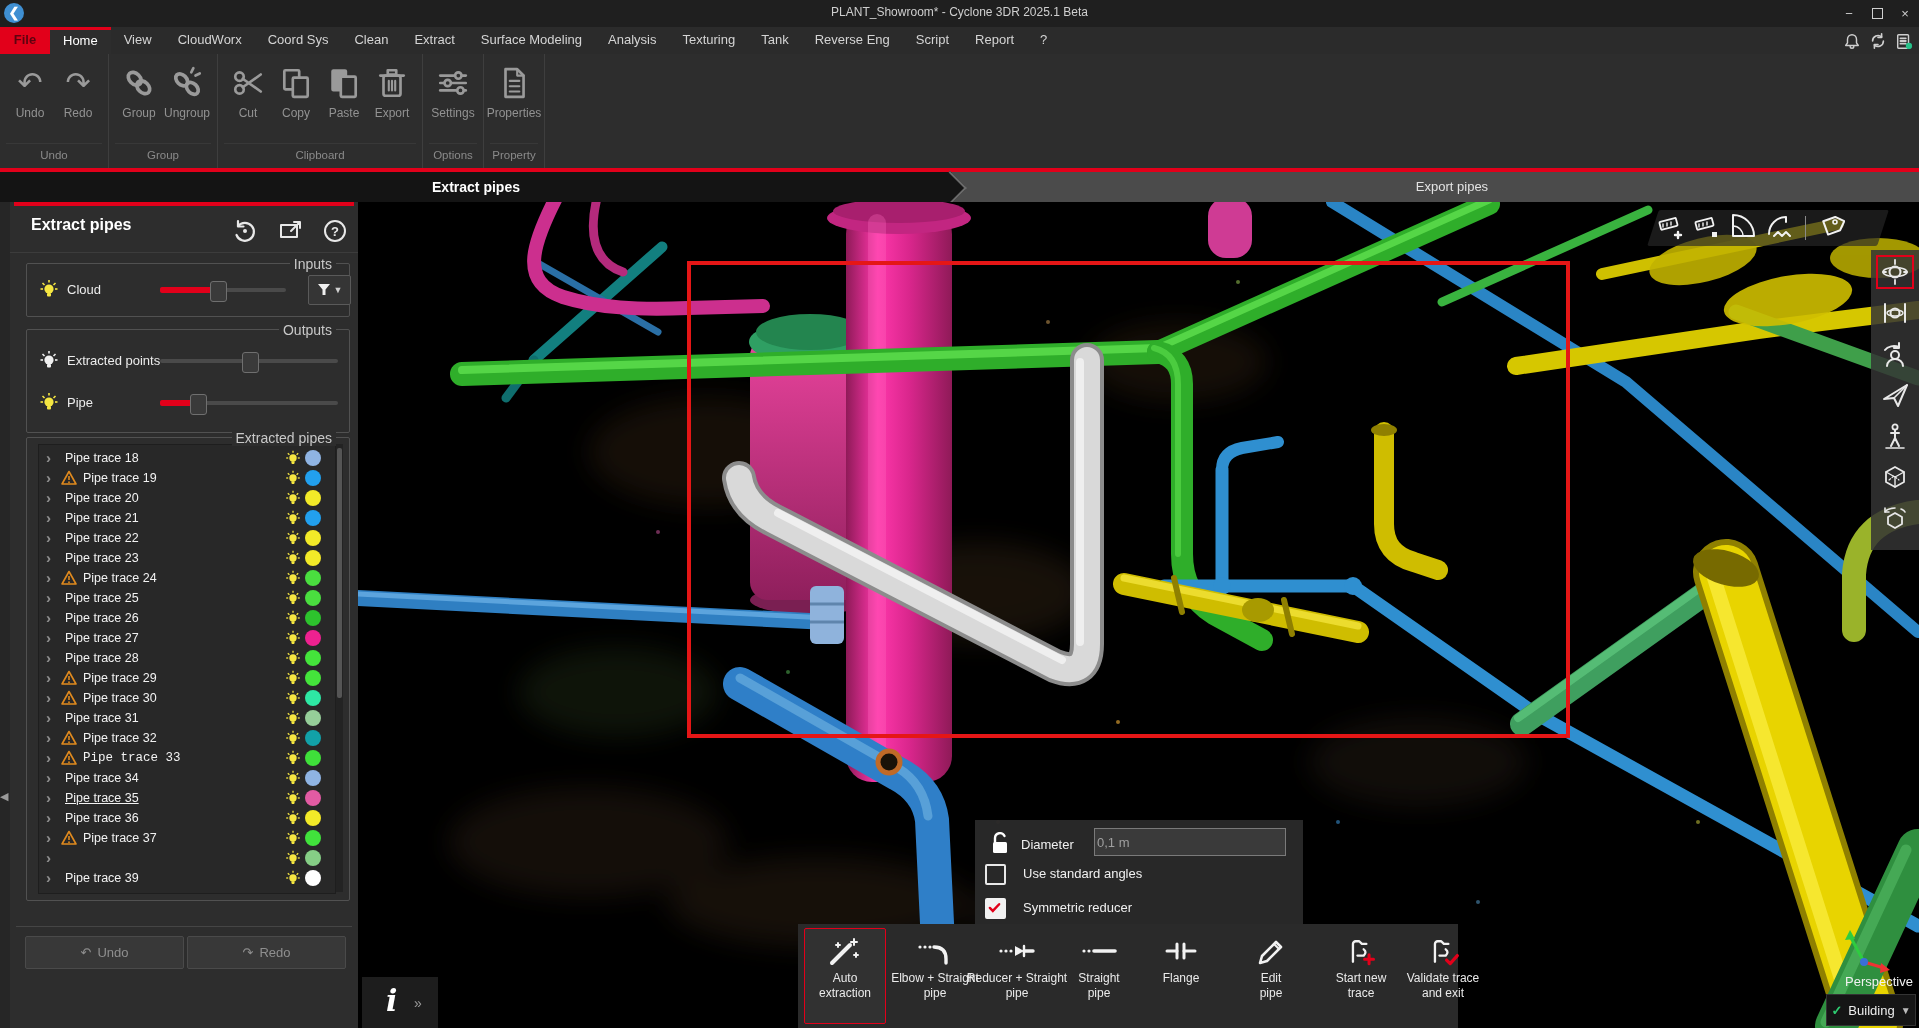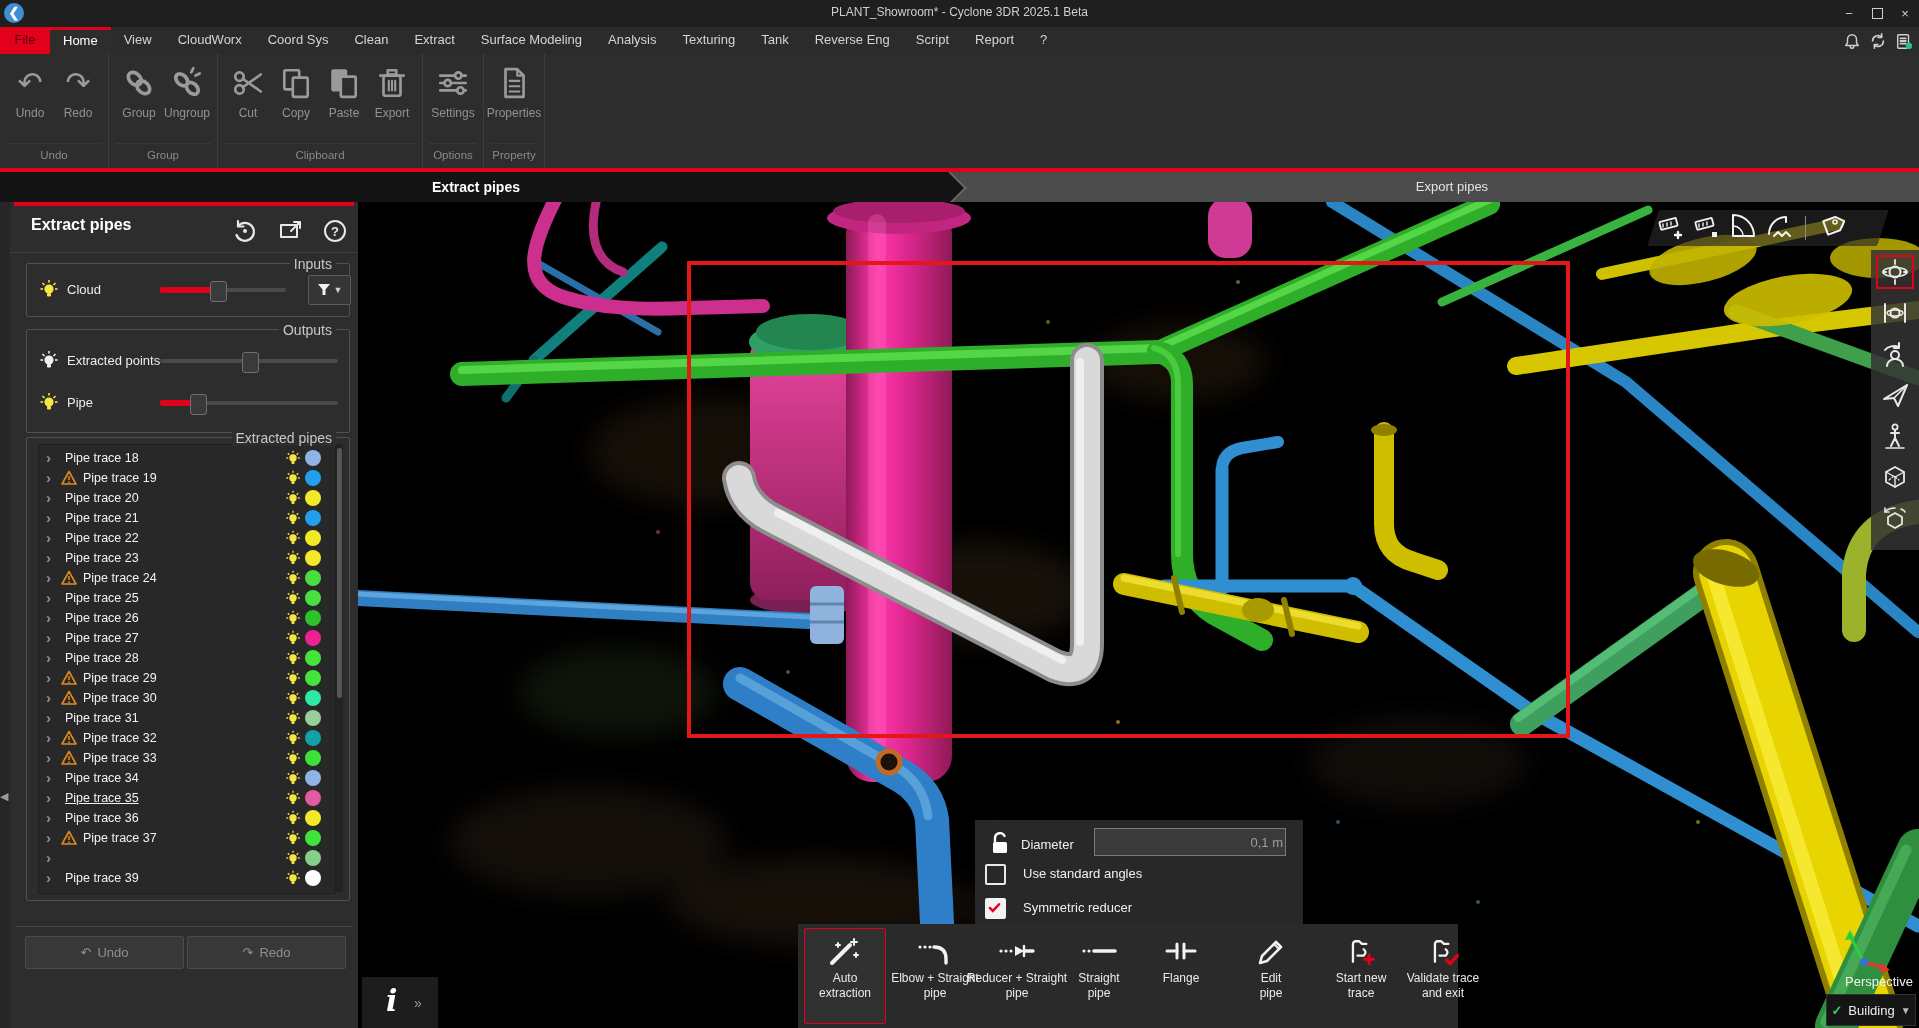--- a/index.html
+++ b/index.html
@@ -12,21 +12,21 @@
   .app-logo span{color:#fff;font-size:13px;font-weight:bold;transform:translatey(-1px);}
   .win-title{position:absolute;left:0;top:0;width:100%;height:27px;line-height:25px;
              text-align:center;font-size:12px;color:#cfcfcf;}
   .win-btns{position:absolute;right:0;top:0;height:27px;display:flex;}
   .win-btn{width:28px;height:27px;display:flex;align-items:center;justify-content:center;
            color:#cfcfcf;font-size:13px;}
   .win-btn .boxglyph{width:9px;height:9px;border:1px solid #cfcfcf;display:block;}
   
   .menubar{position:absolute;left:0;top:27px;width:1919px;height:27px;background:#2b2b2b;display:flex;}
   .menu-item{height:27px;line-height:26px;padding:0 13px;font-size:13px;color:#d4d4d4;box-sizing:border-box;}
-  .menu-item.file{background:#e2001a;color:#5d0310;min-width:50px;text-align:center;font-weight:normal;}
+  .menu-item.file{background:#e2001a;color:#5d0310;min-width:50px;text-align:center;font-weight:bold;}
   .menu-item.active{background:#2d2d2d;border-top:3px solid #e2001a;line-height:21px;color:#fff;}
   .menu-icons{position:absolute;right:6px;top:27px;height:27px;display:flex;align-items:center;gap:8px;}
   .menu-icons .mi{width:18px;height:18px;color:#cfcfcf;}
   
   .ribbon{position:absolute;left:0;top:54px;width:1919px;height:114px;background:#2d2d2d;display:flex;}
   .rib-group{display:flex;flex-direction:column;border-right:1px solid #3e3e3e;padding:4px 6px 0 6px;}
   .rib-buttons{display:flex;flex:1;}
   .rib-btn{width:48px;display:flex;flex-direction:column;align-items:center;justify-content:flex-start;padding-top:8px;}
   .rib-btn .ric{width:34px;height:34px;color:#9a9a9a;display:flex;align-items:center;justify-content:center;}
   .rib-btn .ric .glyph{font-size:30px;line-height:30px;color:#9a9a9a;}
@@ -100,21 +100,21 @@
   
   .info-bar{position:absolute;left:4px;top:775px;width:76px;height:51px;background:#1d1d1d;}
   .info-bar .ii{position:absolute;left:24px;top:6px;font-family:"DejaVu Serif",serif;font-style:italic;
                 font-weight:bold;font-size:30px;color:#fff;}
   .info-bar .more{position:absolute;left:52px;top:18px;color:#9a9a9a;font-size:14px;}
   
   .dia-panel{position:absolute;left:617px;top:618px;width:328px;height:110px;background:rgba(42,42,42,.96);}
   .dia-lock{position:absolute;left:14px;top:10px;width:22px;height:26px;color:#fff;}
   .dia-label{position:absolute;left:46px;top:17px;font-size:13px;color:#f0f0f0;}
   .dia-input{position:absolute;left:119px;top:8px;width:186px;height:24px;background:#3a3a3a;border:1px solid #7a7a7a;
-             color:#9f9f9f;font-size:13px;text-align:right;font-family:"Liberation Sans",sans-serif;}
+             color:#9f9f9f;font-size:13px;text-align:left;font-family:"Liberation Sans",sans-serif;}
   .chk-row{position:absolute;left:10px;height:20px;}
   .chk-box{position:absolute;left:0;top:0;width:17px;height:17px;border:2px solid #e8e8e8;background:transparent;border-radius:2px;}
   .chk-box.checked{background:#f2f2f2;border-color:#f2f2f2;}
   .chk-box.checked svg{position:absolute;left:1px;top:1px;width:13px;height:13px;color:#e2001a;}
   .chk-label{position:absolute;left:38px;top:2px;font-size:13px;color:#f0f0f0;white-space:nowrap;}
   
   .pipe-toolbar{position:absolute;left:440px;top:722px;width:660px;height:104px;background:#2a2a2a;
                 display:flex;align-items:stretch;padding:4px 6px;box-sizing:border-box;}
   .pt-btn{display:flex;flex-direction:column;align-items:center;justify-content:flex-start;
           padding:6px 8px 0 8px;min-width:64px;border:1px solid transparent;border-radius:2px;}
@@ -672,21 +672,21 @@
             </svg></span>
           <span class="dot" style="background: rgb(18, 161, 168);"></span>
         </div>
         <div class="trace-row" style="top: 303px;">
           <span class="chev">›</span>
           <span class="warn"><svg viewBox="0 0 16 16" width="100%" height="100%">
               <path d="M8,1.5 L15,14 H1 Z" fill="none" stroke="#e08a1e" stroke-width="1.6" stroke-linejoin="round"></path>
               <line x1="8" y1="6" x2="8" y2="10" stroke="#e08a1e" stroke-width="1.6"></line>
               <circle cx="8" cy="12.2" r="0.9" fill="#e08a1e"></circle>
             </svg></span>
-          <span class="t-label" style="left: 44px;">Pipe trace 33</span>
+          <span class="t-label" style="left: 44px; font-family: Liberation Mono, monospace;">Pipe trace 33</span>
           <span class="bulb"><svg viewBox="0 0 20 20" width="100%" height="100%">
               <g stroke="#f5e642" stroke-width="1.6">
                 <line x1="10" y1="1" x2="10" y2="3.5"></line>
                 <line x1="3.5" y1="4" x2="5.5" y2="6"></line>
                 <line x1="16.5" y1="4" x2="14.5" y2="6"></line>
                 <line x1="1.5" y1="10" x2="4" y2="10"></line>
                 <line x1="16" y1="10" x2="18.5" y2="10"></line>
               </g>
               <circle cx="10" cy="10" r="4.6" fill="#f5e642"></circle>
               <rect x="8" y="14" width="4" height="3.4" rx="1" fill="#f5e642"></rect>

